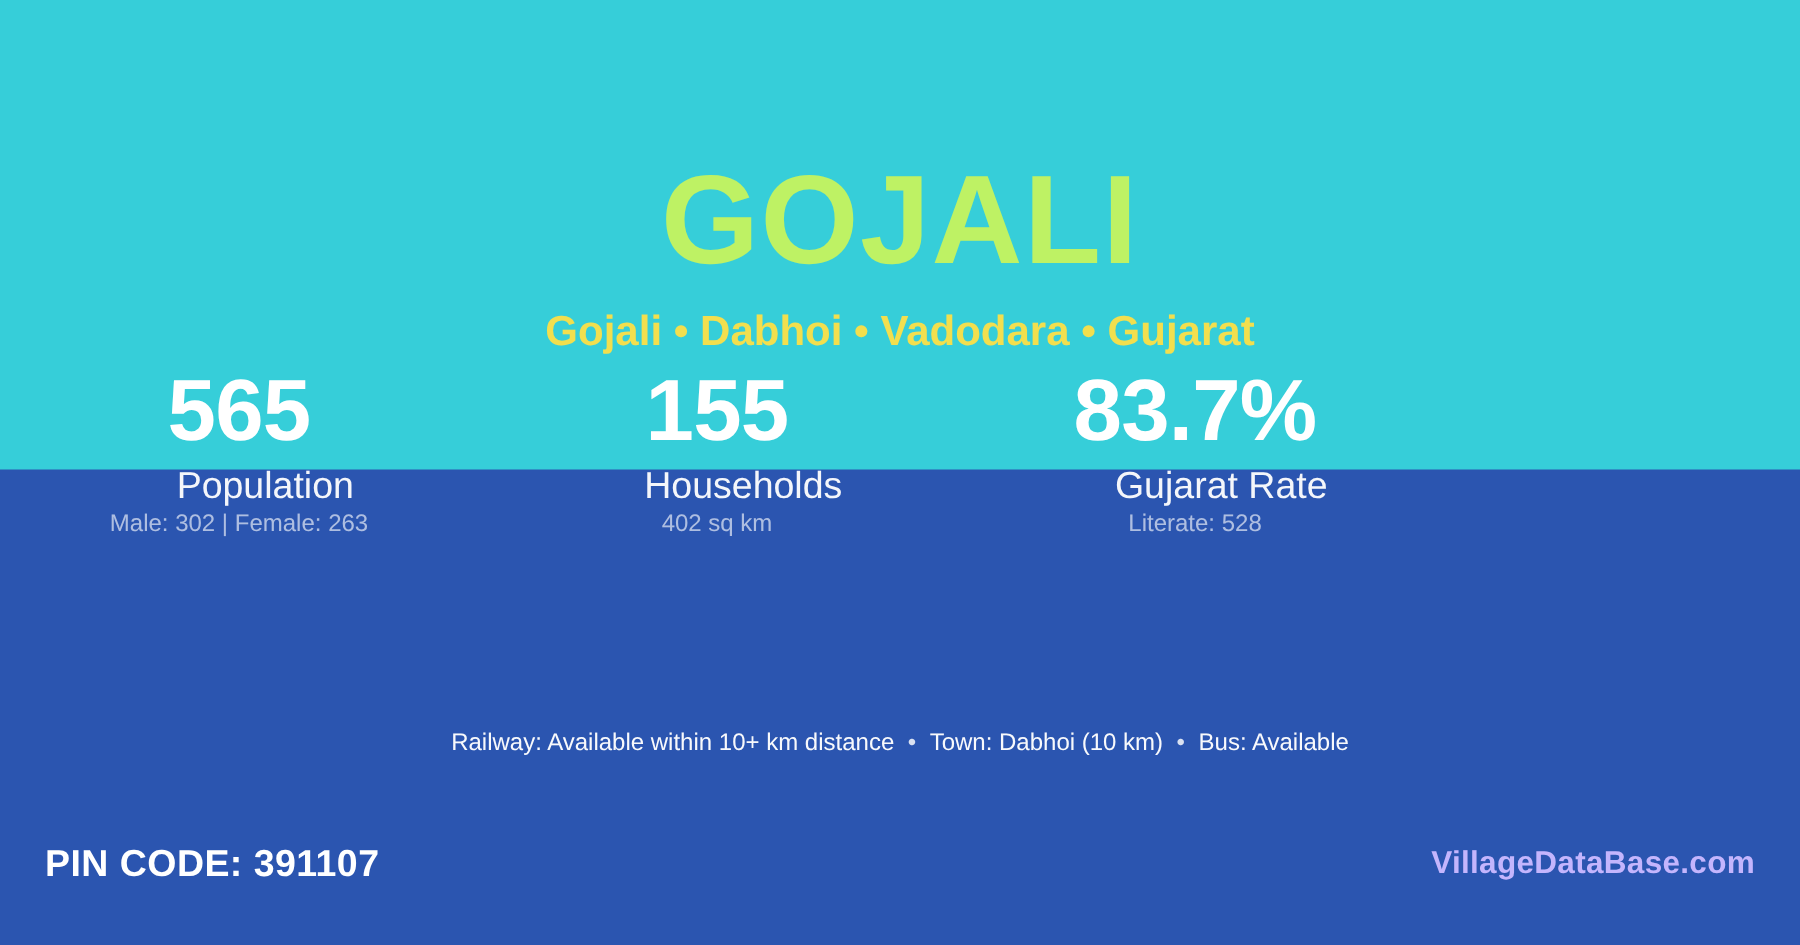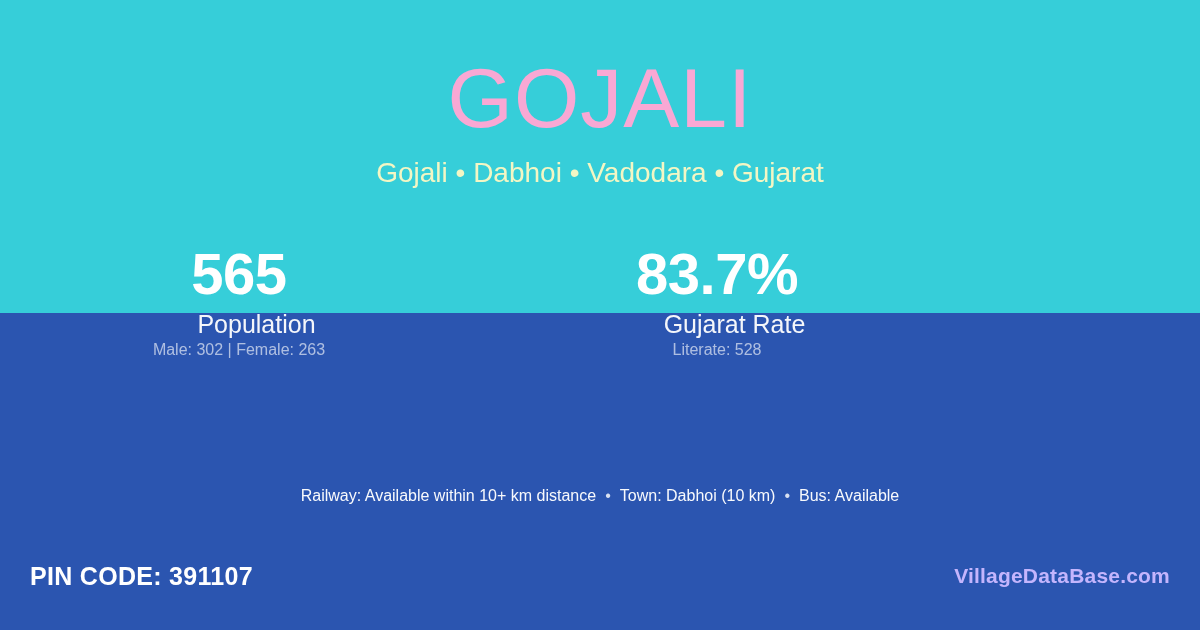--- a/index.html
+++ b/index.html
@@ -35,34 +35,34 @@
   
   .header {
     position: absolute;
     left: 0;
     top: 0;
     width: 1200px;
     text-align: center;
   }
   .village-title {
     margin: 0;
-    padding-top: 56px;
+    padding-top: 104px;
     font-size: 84px;
-    font-weight: 400;
+    font-weight: 700;
     line-height: 1;
     letter-spacing: 1px;
-    color: #f9a8d4;
+    color: #bef264;
   }
   .village-subtitle {
     margin: 0;
     padding-top: 18px;
     font-size: 28px;
-    font-weight: 400;
+    font-weight: 700;
     line-height: 1.1;
-    color: #fef9c3;
+    color: #fde047;
     opacity: 0.95;
   }
 
   
   .stats-row {
     position: absolute;
     left: 0;
     top: 240px;
     width: 956px;
     display: flex;
@@ -153,20 +153,25 @@
   </div>
 
   <div class="stats-row">
 
     <div class="stat-col">
       <div class="stat-value">565</div>
       <div class="stat-label">Population</div>
       <div class="stat-sub">Male: 302 | Female: 263</div>
     </div>
 
+    <div class="stat-col">
+      <div class="stat-value">155</div>
+      <div class="stat-label">Households</div>
+      <div class="stat-sub">402 sq km</div>
+    </div>
 
     <div class="stat-col">
       <div class="stat-value">83.7%</div>
       <div class="stat-label">Gujarat Rate</div>
       <div class="stat-sub">Literate: 528</div>
     </div>
 
   </div>
 
   <div class="info-line">

